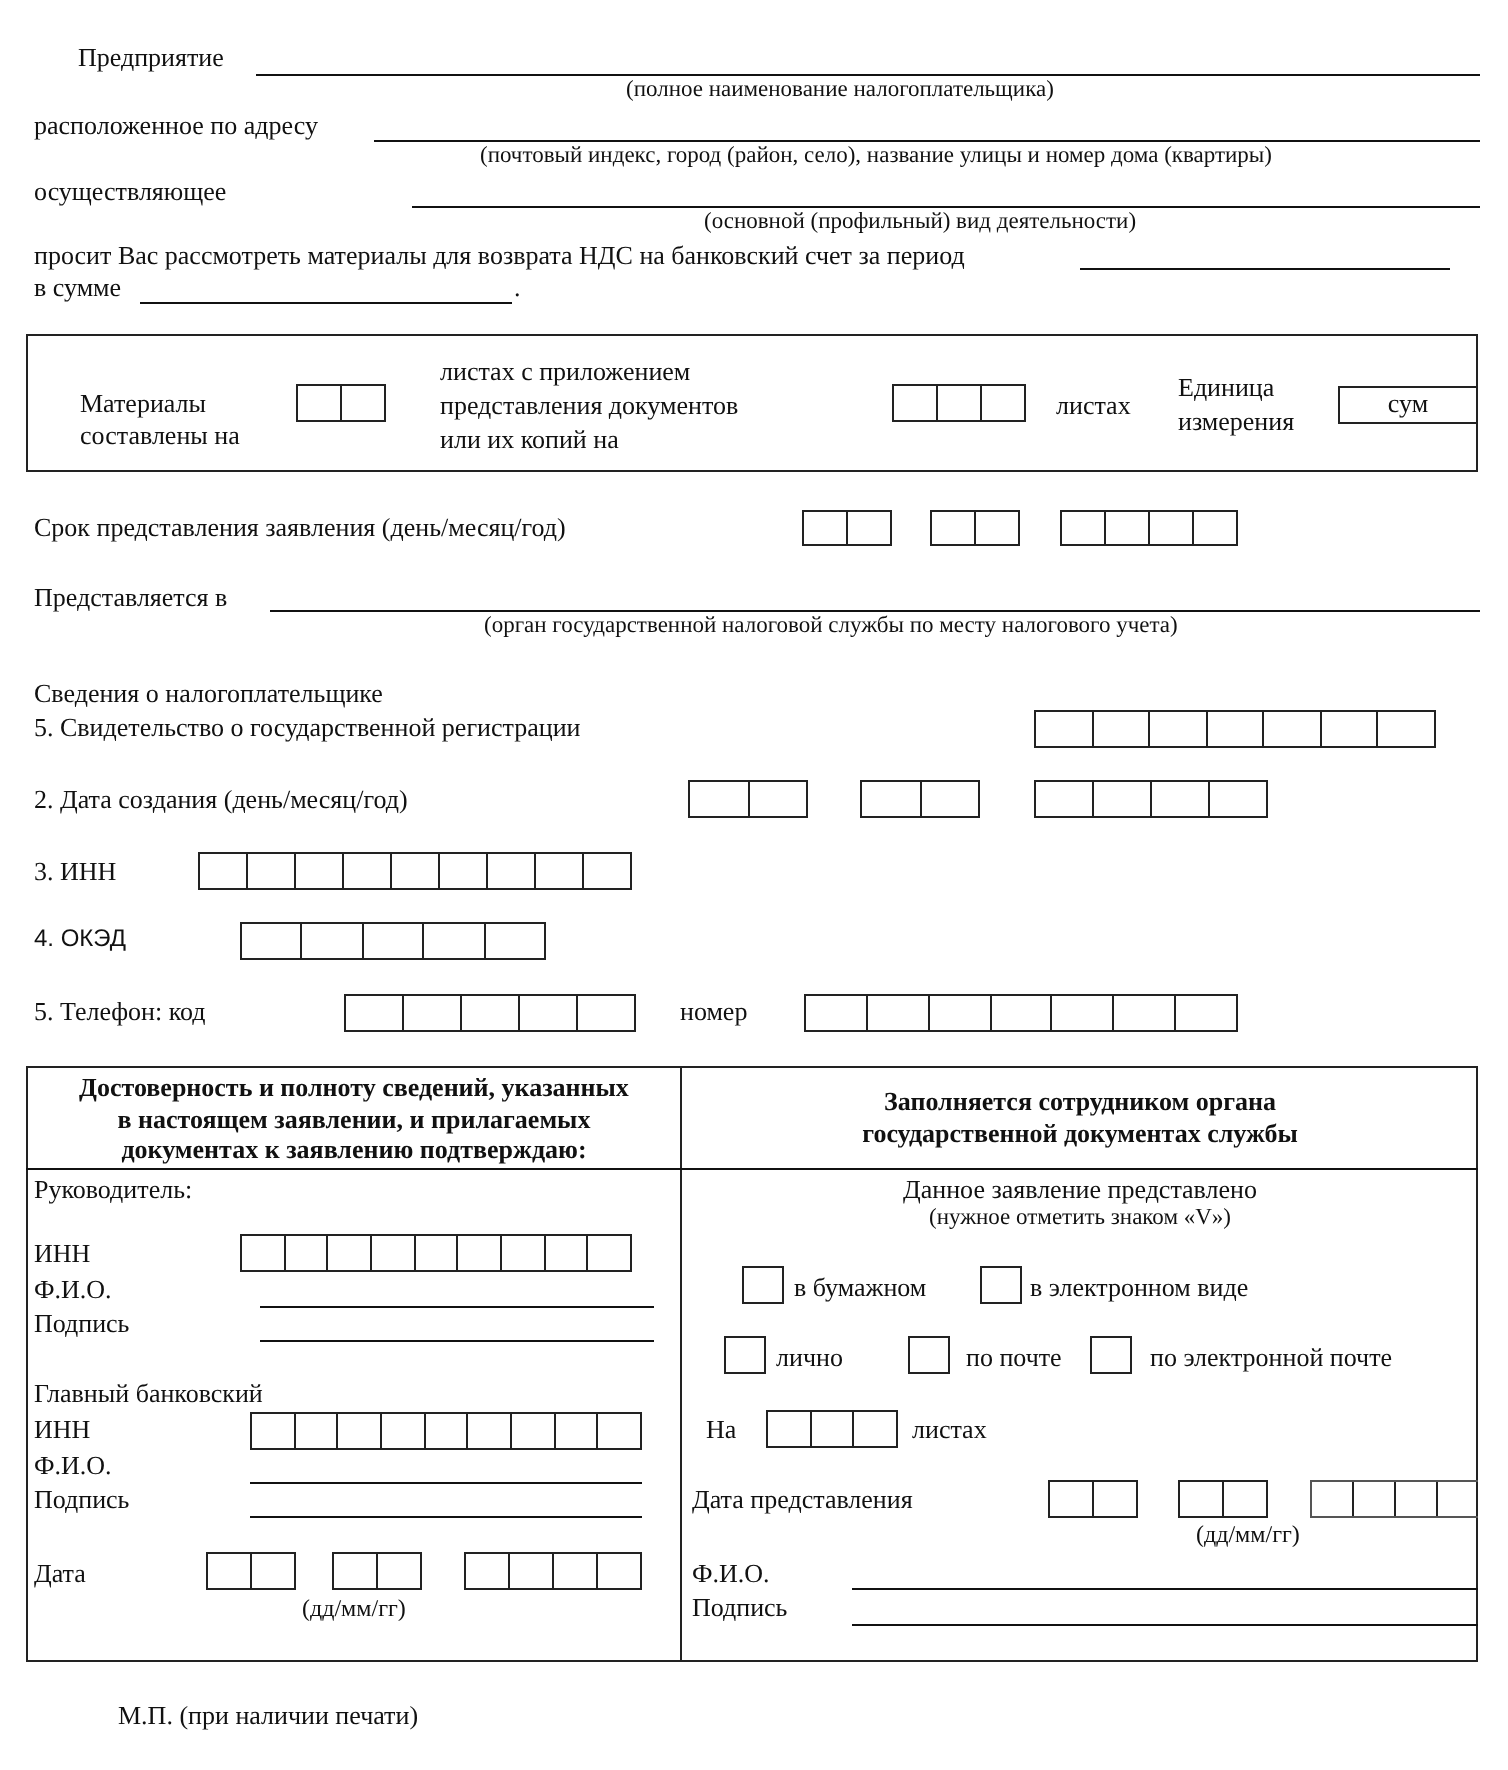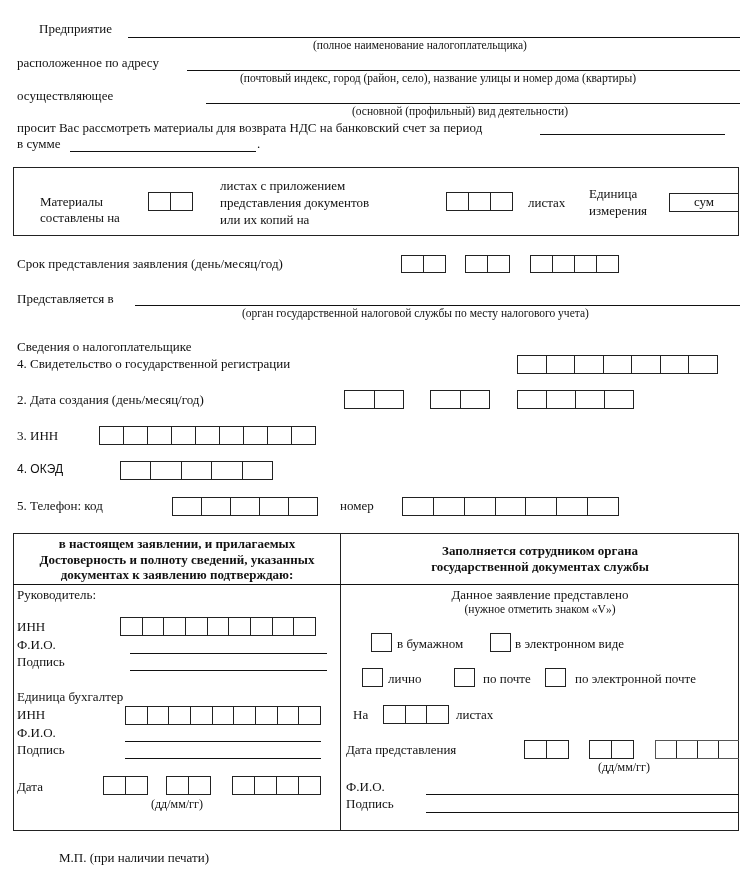--- a/index.html
+++ b/index.html
@@ -72,21 +72,21 @@
     <div class="c"></div>
     <div class="c"></div>
     <div class="c"></div>
   </div>
 
 <span class="abs" style="left:17px;top:291px;">Представляется в</span>
 <div class="ln" style="left:135px;top:305px;width:605px;"></div>
 <span class="cap" style="left:242px;top:307px;">(орган государственной налоговой службы по месту налогового учета)</span>
 
 <span class="abs" style="left:17px;top:339px;">Сведения о налогоплательщике</span>
-<span class="abs" style="left:17px;top:356px;">4. Свидетельство о государственной регистрации</span>
+<span class="abs" style="left:17px;top:356px;">5. Свидетельство о государственной регистрации</span>
 <div class="cells" style="left:517px;top:355px;width:201px;height:19px;">
     <div class="c"></div>
     <div class="c"></div>
     <div class="c"></div>
     <div class="c"></div>
     <div class="c"></div>
     <div class="c"></div>
     <div class="c"></div>
   </div>
 
@@ -145,22 +145,22 @@
     <div class="c"></div>
     <div class="c"></div>
     <div class="c"></div>
   </div>
 
 <div class="box" style="left:13px;top:533px;width:726px;height:298px;"></div>
 <div style="position:absolute;left:340px;top:533px;width:0;height:298px;border-left:1.5px solid #222;"></div>
 <div class="ln" style="left:13px;top:584px;width:726px;border-top-width:1.5px;"></div>
 
 <div class="abs bold center" style="left:14px;top:536px;width:326px;font-size:13px;line-height:15.5px;">
+  <div>Достоверность и полноту сведений, указанных</div>
   <div>в настоящем заявлении, и прилагаемых</div>
-  <div>Достоверность и полноту сведений, указанных</div>
   <div>документах к заявлению подтверждаю:</div>
 </div>
 
 <div class="abs bold center" style="left:341px;top:543px;width:398px;font-size:13px;line-height:16px;">
   <div>Заполняется сотрудником органа</div>
   <div>государственной документах службы</div>
 </div>
 
 <span class="abs" style="left:17px;top:587px;">Руководитель:</span>
 <span class="abs" style="left:17px;top:619px;">ИНН</span>
@@ -173,21 +173,21 @@
     <div class="c"></div>
     <div class="c"></div>
     <div class="c"></div>
     <div class="c"></div>
   </div>
 <span class="abs" style="left:17px;top:637px;">Ф.И.О.</span>
 <div class="ln" style="left:130px;top:653px;width:197px;"></div>
 <span class="abs" style="left:17px;top:654px;">Подпись</span>
 <div class="ln" style="left:130px;top:670px;width:197px;"></div>
 
-<span class="abs" style="left:17px;top:689px;">Единица бухгалтер</span>
+<span class="abs" style="left:17px;top:689px;">Главный банковский</span>
 <span class="abs" style="left:17px;top:707px;">ИНН</span>
 <div class="cells" style="left:125px;top:706px;width:196px;height:19px;">
     <div class="c"></div>
     <div class="c"></div>
     <div class="c"></div>
     <div class="c"></div>
     <div class="c"></div>
     <div class="c"></div>
     <div class="c"></div>
     <div class="c"></div>

